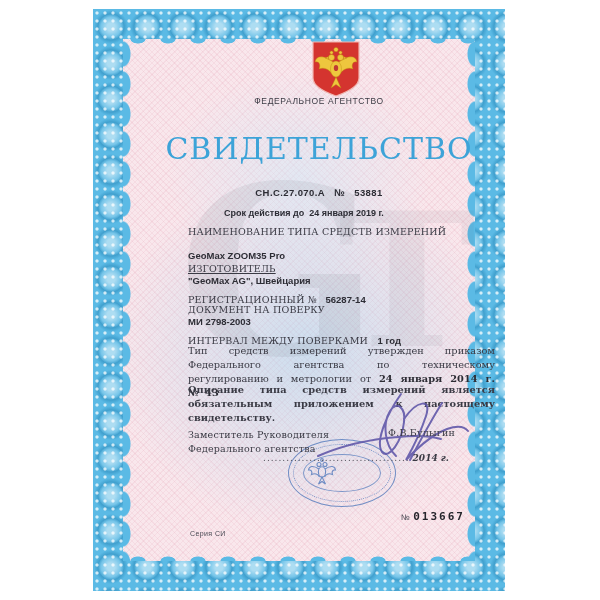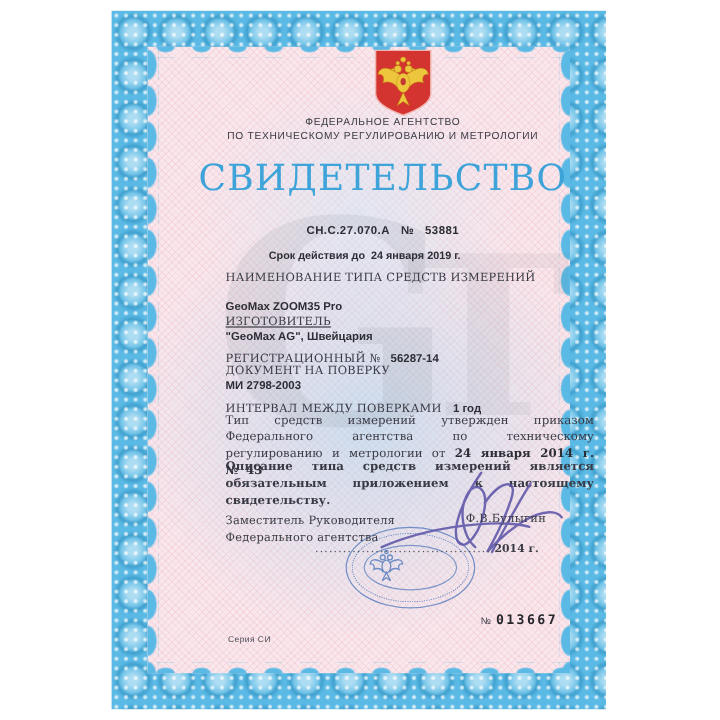--- a/index.html
+++ b/index.html
@@ -107,21 +107,20 @@
           <circle cx="20.5" cy="11.6" r="1.6"></circle>
           <circle cx="29.5" cy="11.6" r="1.6"></circle>
           <circle cx="25" cy="8.6" r="2.2"></circle>
           <path d="M25,36 L20,47 L25,43.5 L30,47 Z"></path>
           <ellipse cx="25" cy="27" rx="2.2" ry="3.1" fill="#c03a32" stroke="none"></ellipse>
         </g>
       </svg>
     </div>
 
     <div class="abs z center agency" style="top:57px;">ФЕДЕРАЛЬНОЕ АГЕНТСТВО</div>
-    <div class="abs z center agency" style="top:69px;">ПО ТЕХНИЧЕСКОМУ РЕГУЛИРОВАНИЮ И МЕТРОЛОГИИ</div>
 
     <div class="abs z center title" style="top:92px;">СВИДЕТЕЛЬСТВО</div>
     <div class="abs z center certnum" style="top:148px;">СН.С.27.070.А   №   53881</div>
 
     <div class="abs z sansb pre" style="left:25px;top:169px;font-size:9px;">Срок действия до  24 января 2019 г.</div>
 
     <div class="abs z lab" style="left:25px;top:187px;text-align:center;">НАИМЕНОВАНИЕ ТИПА СРЕДСТВ ИЗМЕРЕНИЙ</div>
     <div class="abs z sansb" style="left:25px;top:211px;">GeoMax ZOOM35 Pro</div>
 
     <div class="abs z lab" style="left:25px;top:224px;text-decoration:underline;">ИЗГОТОВИТЕЛЬ</div>
@@ -172,21 +171,21 @@
         </g>
       </svg>
     </div>
 
     <div class="abs z lab" style="left:25px;top:390px;">Заместитель Руководителя</div>
     <div class="abs z lab" style="left:25px;top:404px;">Федерального агентства</div>
     <div class="abs z lab" style="right:20px;top:388px;">Ф.В.Булыгин</div>
 
     <div class="abs z datln" style="right:26px;top:414px;">
       <span class="dots">......................................</span>
-      <span style="font-weight:bold;">2014 г.</span>
+      <span style="font-weight:bold;font-style:italic;">2014 г.</span>
     </div>
 
     <div class="abs z series" style="left:27px;top:491px;">Серия СИ</div>
     <div class="abs z docnum" style="right:10px;top:471px;">
       <span class="numsign">№</span><span>013667</span>
     </div>
 
   </div>
 </div>
 

